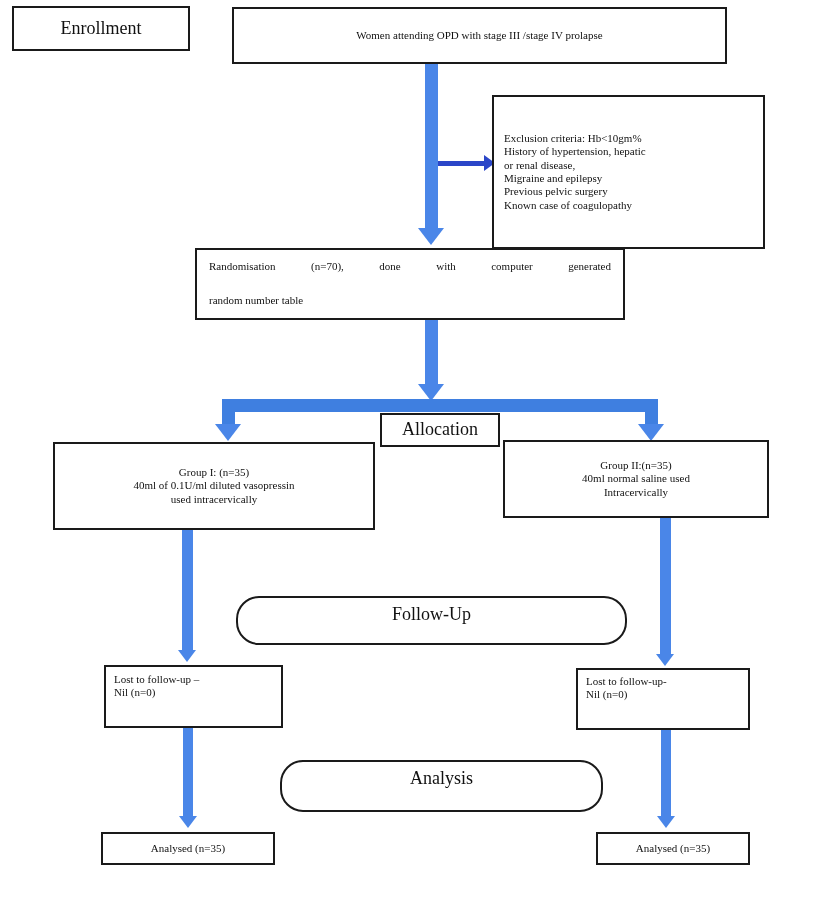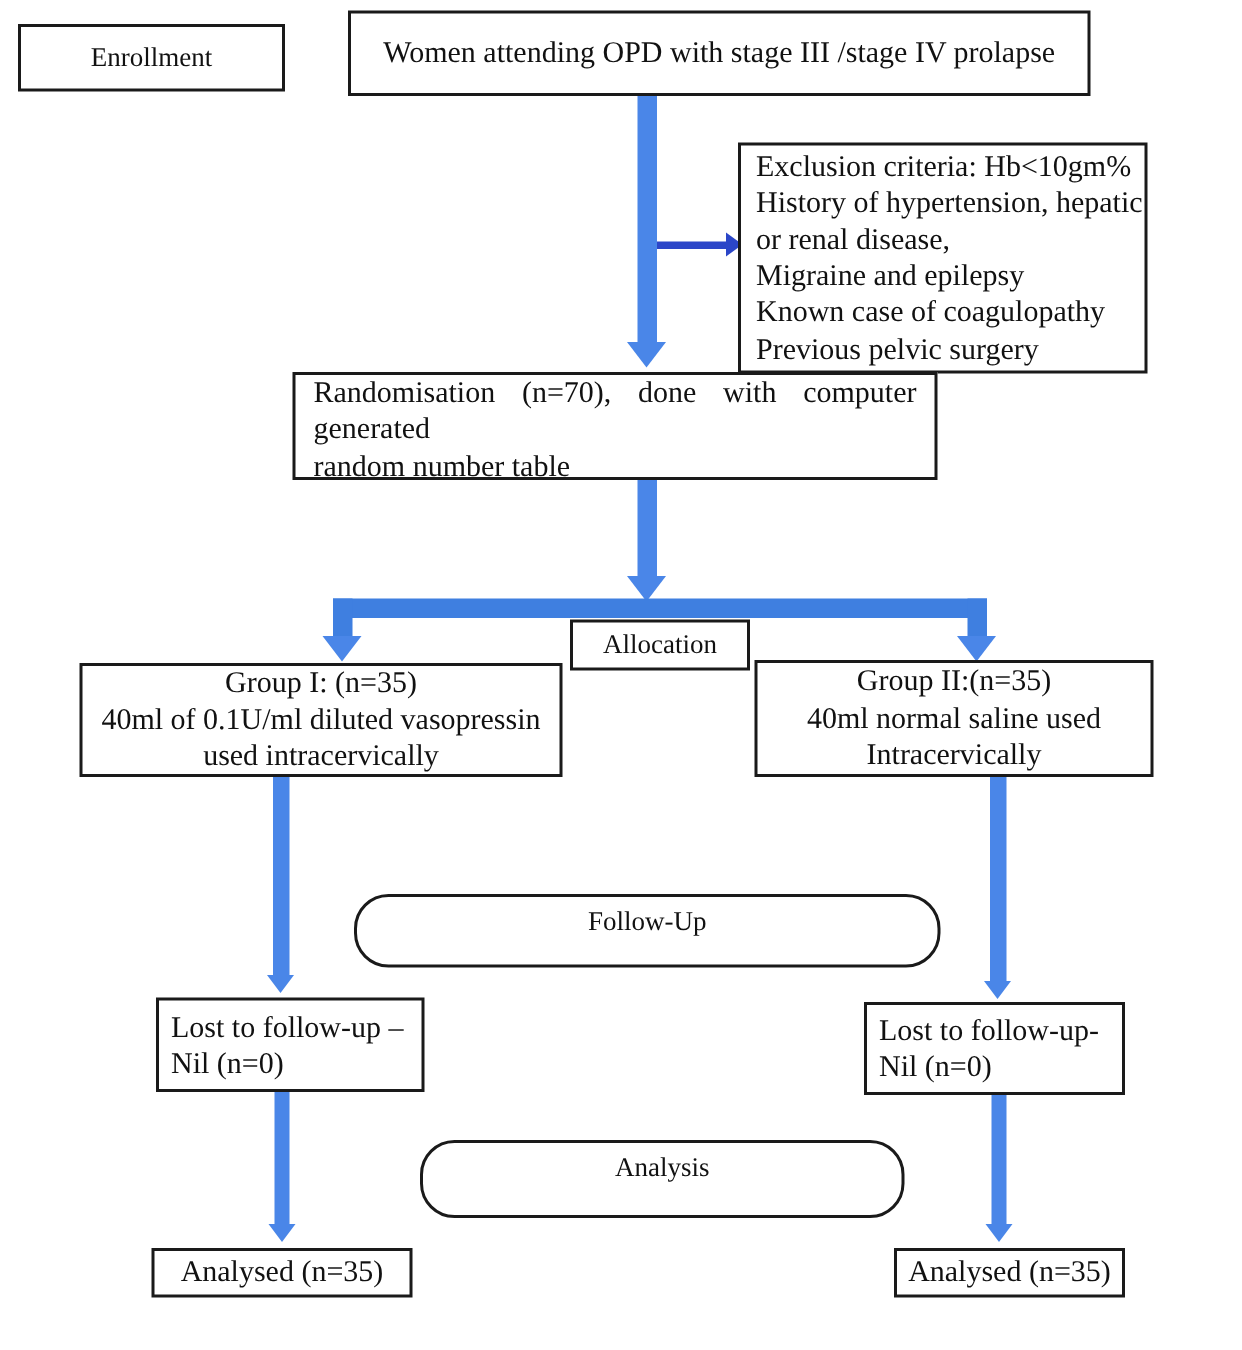--- a/index.html
+++ b/index.html
@@ -20,21 +20,21 @@
     position: absolute;
     box-sizing: border-box;
     border: 2px solid #1a1a1a;
     background: #ffffff;
     display: flex;
     flex-direction: column;
     justify-content: center;
     align-items: center;
     text-align: center;
     line-height: 1.22;
-    font-size: 20px;
+    font-size: 11px;
     padding: 2px 6px;
   }
   .box .ln { display: block; white-space: nowrap; }
 
   
   .stage { font-size: 18px; }
   .stage-top { justify-content: flex-start; padding-top: 6px; border-radius: 23px; }
 
   
   .box.left {
@@ -124,47 +124,47 @@
 
   <div class="shaft" style="left:660px; top:518px; width:11px; height:138px;"></div>
   <div class="head-down sm" style="left:656px; top:654px;"></div>
 
   <div class="shaft" style="left:183px; top:728px; width:10px; height:90px;"></div>
   <div class="head-down sm" style="left:179px; top:816px;"></div>
 
   <div class="shaft" style="left:661px; top:730px; width:10px; height:88px;"></div>
   <div class="head-down sm" style="left:657px; top:816px;"></div>
 
-  <div class="box stage" style="left:12px; top:16px; width:178px; height:45px;">
+  <div class="box stage" style="left:12px; top:6px; width:178px; height:45px;">
     <span class="ln">Enrollment</span>
   </div>
 
   <div class="box" style="left:232px; top:7px; width:495px; height:57px;">
     <span class="ln">Women attending OPD with stage III /stage IV prolapse</span>
   </div>
 
   <div class="box left plainleft" style="left:492px; top:95px; width:273px; height:154px; padding-left:10px;">
     <span class="ln">Exclusion criteria: Hb&lt;10gm%</span>
     <span class="ln">History of hypertension, hepatic</span>
     <span class="ln">or renal disease,</span>
     <span class="ln">Migraine and epilepsy</span>
+    <span class="ln">Previous pelvic surgery</span>
     <span class="ln">Known case of coagulopathy</span>
-    <span class="ln">Previous pelvic surgery</span>
   </div>
 
   <div class="box left just" style="left:195px; top:248px; width:430px; height:72px; padding:0 12px; justify-content:space-around;">
     <span class="ln">Randomisation (n=70), done with computer generated</span>
     <span class="ln last">random number table</span>
   </div>
 
   <div class="box stage" style="left:380px; top:413px; width:120px; height:34px;">
     <span class="ln">Allocation</span>
   </div>
 
-  <div class="box" style="left:53px; top:442px; width:322px; height:76px;">
+  <div class="box" style="left:53px; top:442px; width:322px; height:88px;">
     <span class="ln">Group I: (n=35)</span>
     <span class="ln">40ml of 0.1U/ml diluted vasopressin</span>
     <span class="ln">used intracervically</span>
   </div>
 
   <div class="box" style="left:503px; top:440px; width:266px; height:78px;justify-content:center;">
     <span class="ln">Group II:(n=35)</span>
     <span class="ln">40ml normal saline used</span>
     <span class="ln">Intracervically</span>
   </div>

